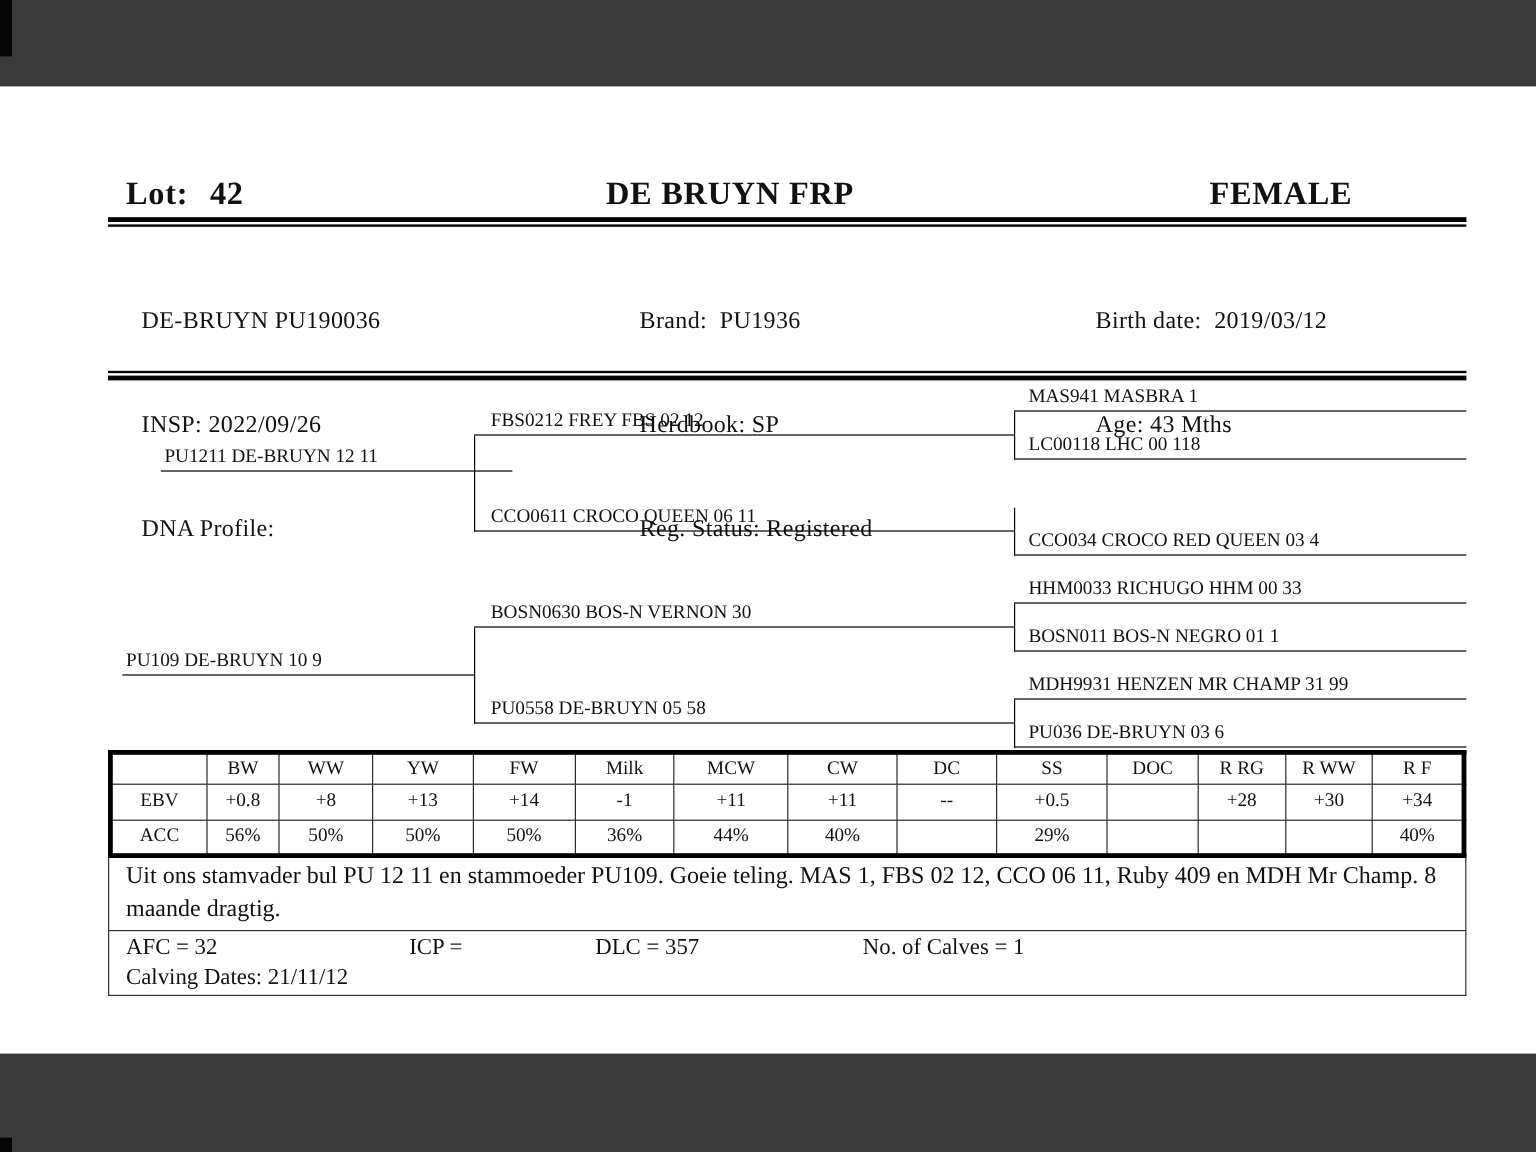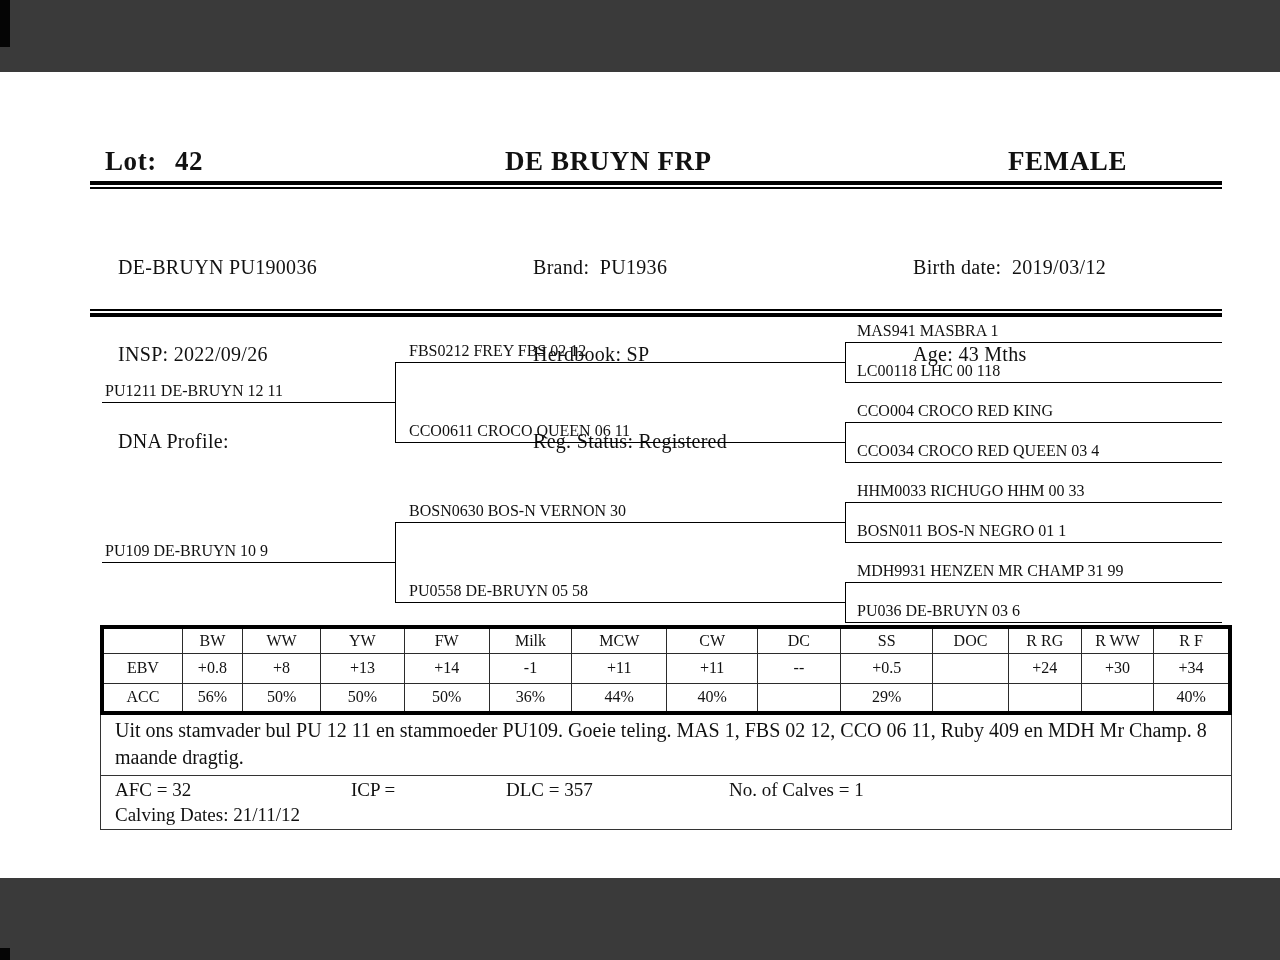--- a/index.html
+++ b/index.html
@@ -29,36 +29,36 @@
 
   
   .info { position:absolute; left:90px; top:195px; width:1132px; height:118px; font-size:20px; letter-spacing:0.3px; white-space:pre; }
   .info-col { position:absolute; top:0; line-height:29px; }
   .ic1 { left:28px; } .ic2 { left:443px; } .ic3 { left:823px; }
 
   
   .pedigree { position:absolute; left:90px; top:317px; width:1132px; height:312px; font-size:16px; }
   .ped { position:absolute; height:24px; line-height:23px; border-bottom:1px solid #000; white-space:nowrap; overflow:visible; }
   .g1 { left:12px; width:293px; padding-left:3px; }
-  .g1s { top:62px; } .g1d { top:222px; }
+  .g1s { top:52px;margin-left:32px; } .g1d { top:222px; }
   .g2 { left:305px; width:450px; padding-left:14px; }
   .g2a { top:22px; } .g2b { top:102px; } .g2c { top:182px; } .g2d { top:262px; }
   .g3 { left:755px; width:377px; padding-left:12px; }
   .g3-0{top:2px;} .g3-1{top:42px;} .g3-2{top:82px;} .g3-3{top:122px;}
   .g3-4{top:162px;} .g3-5{top:202px;} .g3-6{top:242px;} .g3-7{top:282px;}
   .vc { position:absolute; width:0; border-left:1px solid #000; }
   .vc1 { left:305px; top:46px; height:80px; }
   .vc2 { left:305px; top:206px; height:80px; }
   .vc3 { left:755px; top:26px; height:40px; }
   .vc4 { left:755px; top:106px; height:40px; }
   .vc5 { left:755px; top:186px; height:40px; }
   .vc6 { left:755px; top:266px; height:40px; }
 
   
-  .lower { position:absolute; left:90px; top:625px; width:1132px;margin-left:10px; }
+  .lower { position:absolute; left:90px; top:625px; width:1132px; }
   table.ebv { width:100%; border-collapse:collapse; table-layout:fixed; border:4px solid #000; font-size:16px; }
   table.ebv th, table.ebv td { border:1px solid #2b2b2b; text-align:center; font-weight:normal; padding:0; white-space:nowrap; overflow:hidden; }
   table.ebv thead tr { height:26px; }
   table.ebv tbody tr { height:30px; }
   td.rowlabel { text-align:left; padding-left:10px; }
 
   .notes { border:1px solid #333; border-top:none; min-height:50px; font-size:20px; line-height:27px; padding:2px 16px 4px 14px; }
   .stats { position:relative; border:1px solid #333; border-top:none; height:54px; font-size:19px; }
   .stat { position:absolute; top:3px; white-space:pre; }
   .stat-afc { left:14px; } .stat-icp { left:250px; } .stat-dlc { left:405px; } .stat-calves { left:628px; }
@@ -105,21 +105,20 @@
     <div class="ped g1 g1s">PU1211 DE-BRUYN 12 11</div>
     <div class="ped g1 g1d">PU109 DE-BRUYN 10 9</div>
 
     <div class="ped g2 g2a">FBS0212 FREY FBS 02 12</div>
     <div class="ped g2 g2b">CCO0611 CROCO QUEEN 06 11</div>
     <div class="ped g2 g2c">BOSN0630 BOS-N VERNON 30</div>
     <div class="ped g2 g2d">PU0558 DE-BRUYN 05 58</div>
 
     <div class="ped g3 g3-0">MAS941 MASBRA 1</div>
     <div class="ped g3 g3-1">LC00118 LHC 00 118</div>
-    <div class="ped g3 g3-2">CCO004 CROCO RED KING</div>
     <div class="ped g3 g3-3">CCO034 CROCO RED QUEEN 03 4</div>
     <div class="ped g3 g3-4">HHM0033 RICHUGO HHM 00 33</div>
     <div class="ped g3 g3-5">BOSN011 BOS-N NEGRO 01 1</div>
     <div class="ped g3 g3-6">MDH9931 HENZEN MR CHAMP 31 99</div>
     <div class="ped g3 g3-7">PU036 DE-BRUYN 03 6</div>
 
     <div class="vc vc1"></div>
     <div class="vc vc2"></div>
     <div class="vc vc3"></div>
     <div class="vc vc4"></div>
@@ -169,21 +168,21 @@
           <td>+0.8</td>
           <td>+8</td>
           <td>+13</td>
           <td>+14</td>
           <td>-1</td>
           <td>+11</td>
           <td>+11</td>
           <td>--</td>
           <td>+0.5</td>
           <td></td>
-          <td>+24</td>
+          <td>+28</td>
           <td>+30</td>
           <td>+34</td>
         </tr>
         <tr>
           <td class="rowlabel">ACC</td>
           <td>56%</td>
           <td>50%</td>
           <td>50%</td>
           <td>50%</td>
           <td>36%</td>

